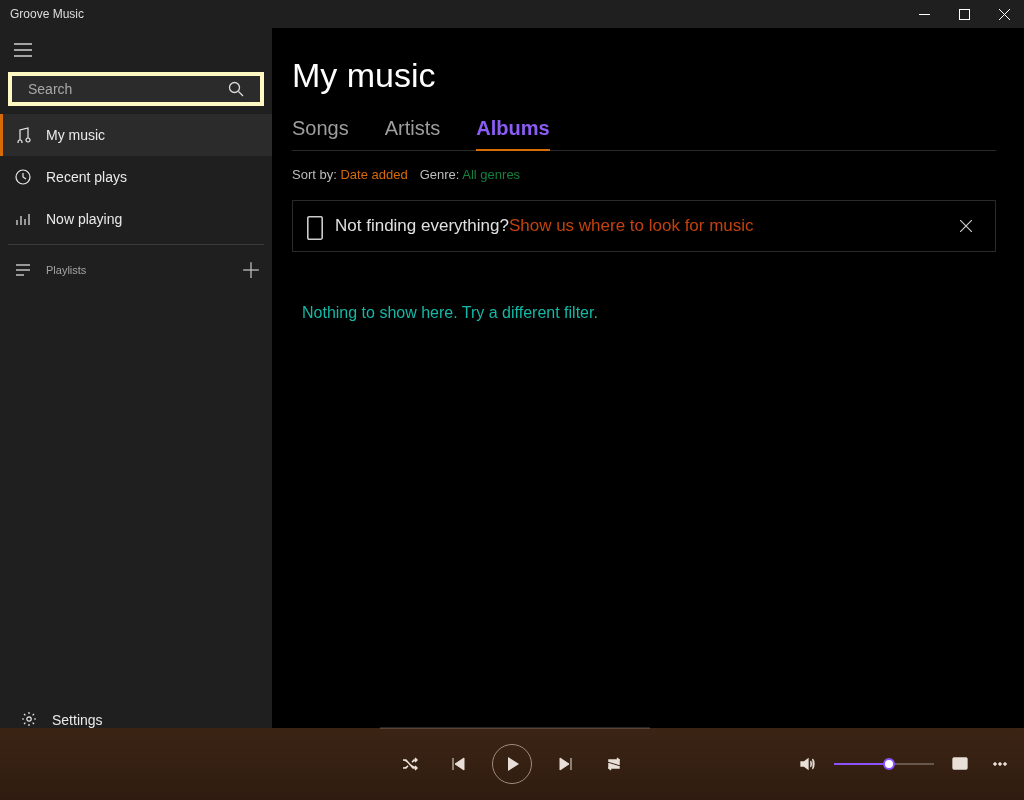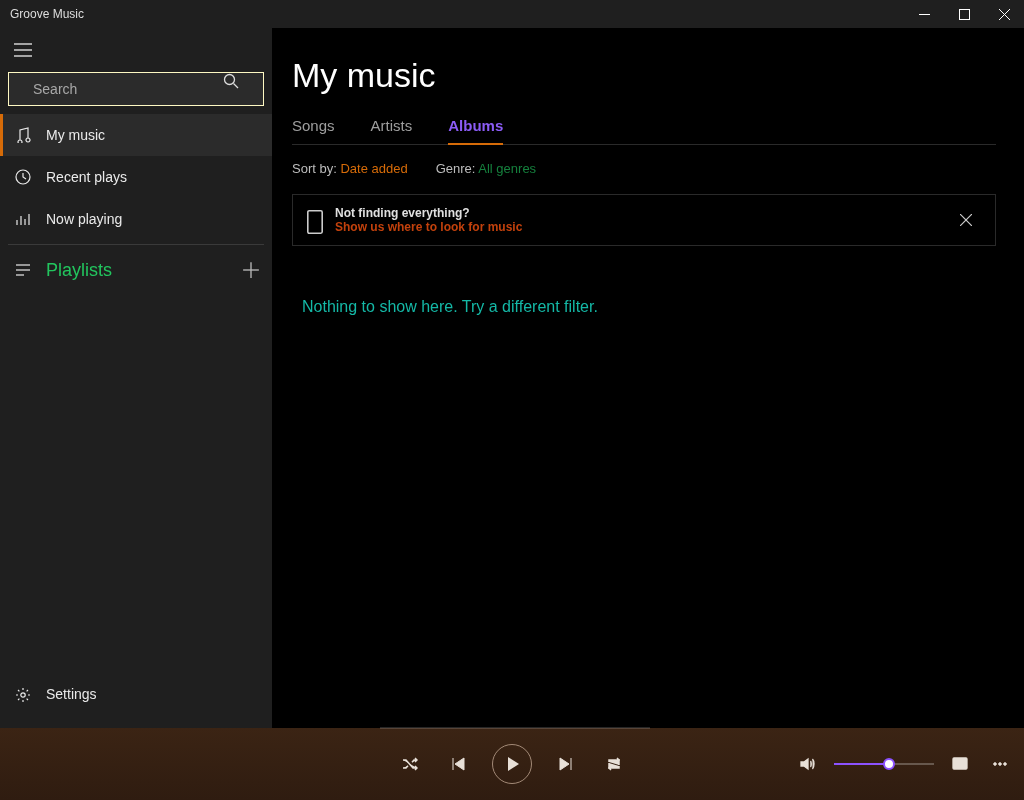--- a/index.html
+++ b/index.html
@@ -7,50 +7,50 @@
   .app { display: flex; flex-direction: column; width: 1024px; height: 800px; }
   .titlebar { display: flex; align-items: center; height: 28px; background: #1f1f1f; }
   .titlebar-title { font-size: 12px; color: #ddd; padding-left: 10px; flex: 1; }
   .tb-btn { width: 40px; height: 28px; display: flex; align-items: center; justify-content: center; color: #fff; }
   .tb-btn svg { width: 11px; height: 11px; stroke: #fff; stroke-width: 1; fill: none; }
   .body { flex: 1; display: flex; min-height: 0; }
   .sidebar { width: 272px; background: #1f1f1f; display: flex; flex-direction: column; }
   .hamburger { height: 44px; display: flex; align-items: center; padding-left: 14px; }
   .hamburger svg { width: 18px; height: 14px; stroke: #fff; stroke-width: 1.2; }
   .search-wrap { padding: 0 8px 8px 8px; }
-  .search { display: flex; height: 34px; background: #2b2b2b; border: 1px solid #fef9c3; padding: 0 24px; }
+  .search { display: flex; align-items: center; height: 34px; background: #2b2b2b; border: 4px solid #fef9c3; padding: 0 16px; }
   .search input { flex: 1; background: transparent; border: none; outline: none; color: #ccc; font-size: 14px; }
   .search input::placeholder { color: #a8a8a8; }
   .search-icon { width: 16px; height: 16px; }
   .nav { }
   .nav-item { display: flex; align-items: center; height: 42px; padding-left: 14px; font-size: 14px; color: #eaeaea; position: relative; }
   .nav-item.selected { background: #2b2b2b; }
   .nav-item.selected::before { content:""; position:absolute; left:0; top:0; bottom:0; width:3px; background:#d66b08; }
   .nav-icon { width: 18px; height: 18px; margin-right: 14px; display:flex; align-items:center; justify-content:center; }
   .nav-icon svg { width:16px; height:16px; stroke:#eaeaea; fill:none; stroke-width:1.2; }
   .divider { height:1px; background:#3a3a3a; margin: 4px 8px; }
-  .nav-playlists { display:flex; align-items:center; height:42px; padding-left:14px; padding-right:12px; font-size:18px; color:#22c55e; }
+  .nav-playlists { display:flex; align-items:center; height:42px; padding-left:14px; padding-right:12px; font-size:11px; color:#a3a3a3; }
   .nav-playlists .spacer { flex:1; }
   .plus { width:18px; height:18px; display:flex; align-items:center; justify-content:center; }
   .sidebar-spacer { flex:1; }
-  .settings { display:flex; align-items:flex-start; height:42px; padding-left:14px; font-size:14px; color:#eaeaea; }
+  .settings { display:flex; align-items:flex-end; height:42px; padding-left:20px; font-size:14px; color:#eaeaea; }
 
   .content { flex:1; background:#000; display:flex; flex-direction:column; padding: 28px 28px 0 20px; min-width:0; }
   .page-title { font-size: 34px; font-weight: 300; color:#fff; margin-bottom: 22px; }
   .tabs { display:flex; gap: 36px; border-bottom:1px solid #2a2a2a; }
-  .tab { font-size: 15px; color:#9e9e9e; padding-bottom: 10px; position:relative; }
+  .tab { font-size: 20px; color:#9e9e9e; padding-bottom: 10px; position:relative; }
   .tab.active { color:#8b5cf6; font-weight:700; }
   .tab.active::after { content:""; position:absolute; left:0; right:0; bottom:-1px; height:2px; background:#d66b08; }
-  .filters { display:flex; gap: 28px; font-size: 13px; color:#bdbdbd; margin: 16px 0 18px 0; }
+  .filters { display:flex; gap: 12px; font-size: 13px; color:#bdbdbd; margin: 16px 0 18px 0; }
   .filter-label { color:#bdbdbd; }
   .filter-value-accent { color:#d66b08; cursor:pointer; }
   .filter-value { color:#15803d; cursor:pointer; }
   .banner { border:1px solid #2a2a2a; display:flex; align-items:center; padding: 10px 14px; gap: 12px; }
   .banner .b-icon { width:16px; height:20px; }
-  .banner .b-text { display:flex; flex-direction:column; font-size:12px; flex:1;font-weight:bold; }
+  .banner .b-text { display:flex; flex-direction:row; font-size:17px; flex:1; }
   .banner .b-text .line1 { color:#e0e0e0; }
   .banner .b-text .line2 { color:#c2410c; }
   .banner .b-close { width:30px; height:30px; display:flex; align-items:center; justify-content:center; }
   .empty { font-size: 16px; color:#14b8a6; margin-top: 52px; margin-left: 10px; }
 
   .player { height: 72px; background: linear-gradient(#3b2414, #2f1c10); display:flex; align-items:center; position:relative; }
   .seek { position:absolute; left:380px; top:-2px; width:270px; height:4px; }
   .seek .track { position:absolute; top:1px; left:0; right:0; height:2px; background:rgba(255,255,255,0.15); }
   .pc-center { position:absolute; left:50%; transform:translateX(-50%); display:flex; align-items:center; gap:20px; }
   .pc-right { position:absolute; right: 10px; display:flex; align-items:center; gap:12px; }

